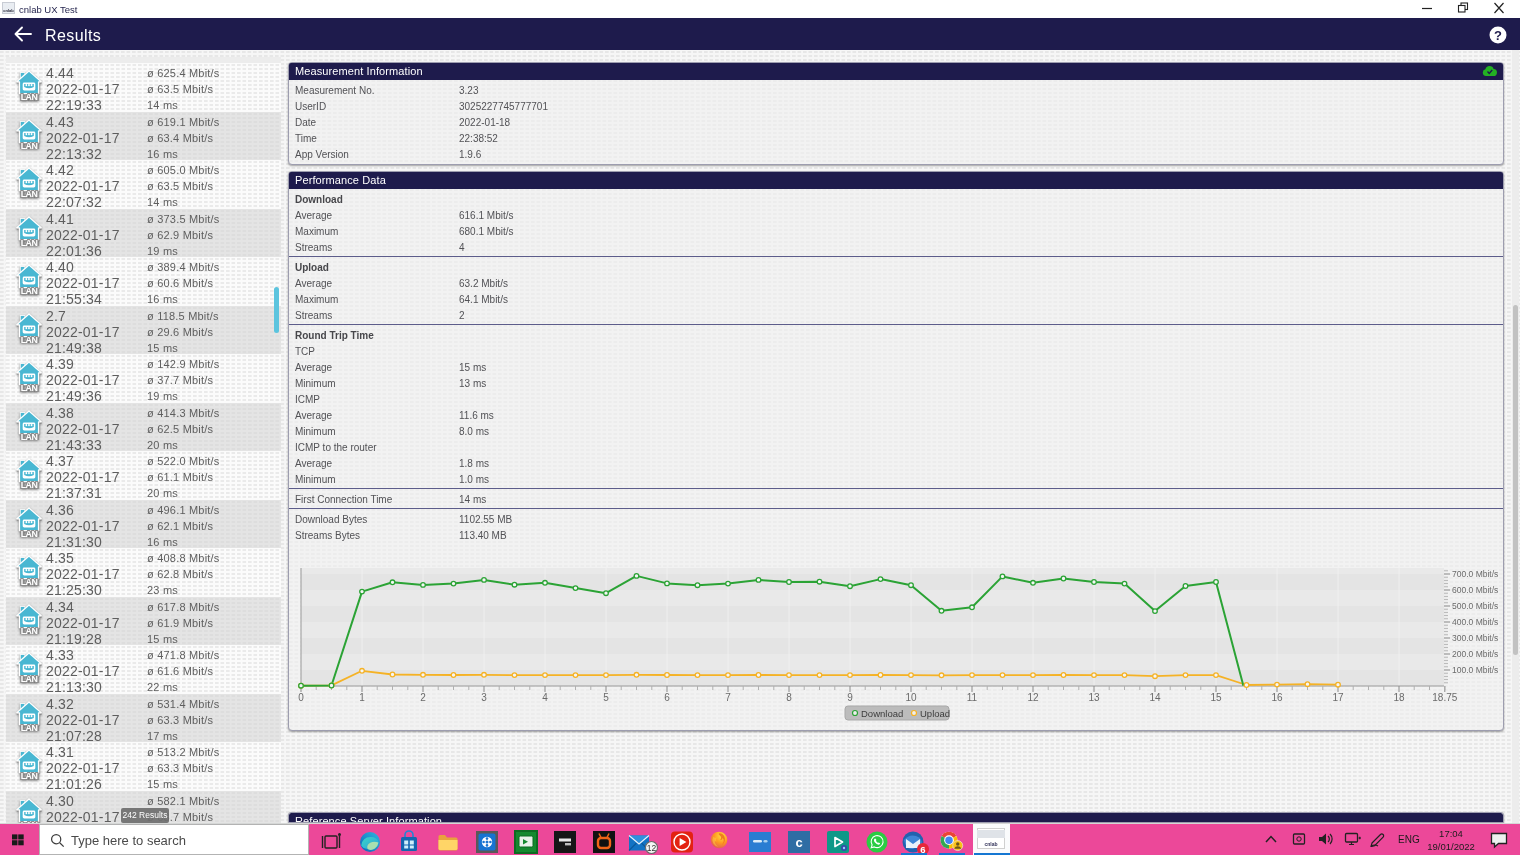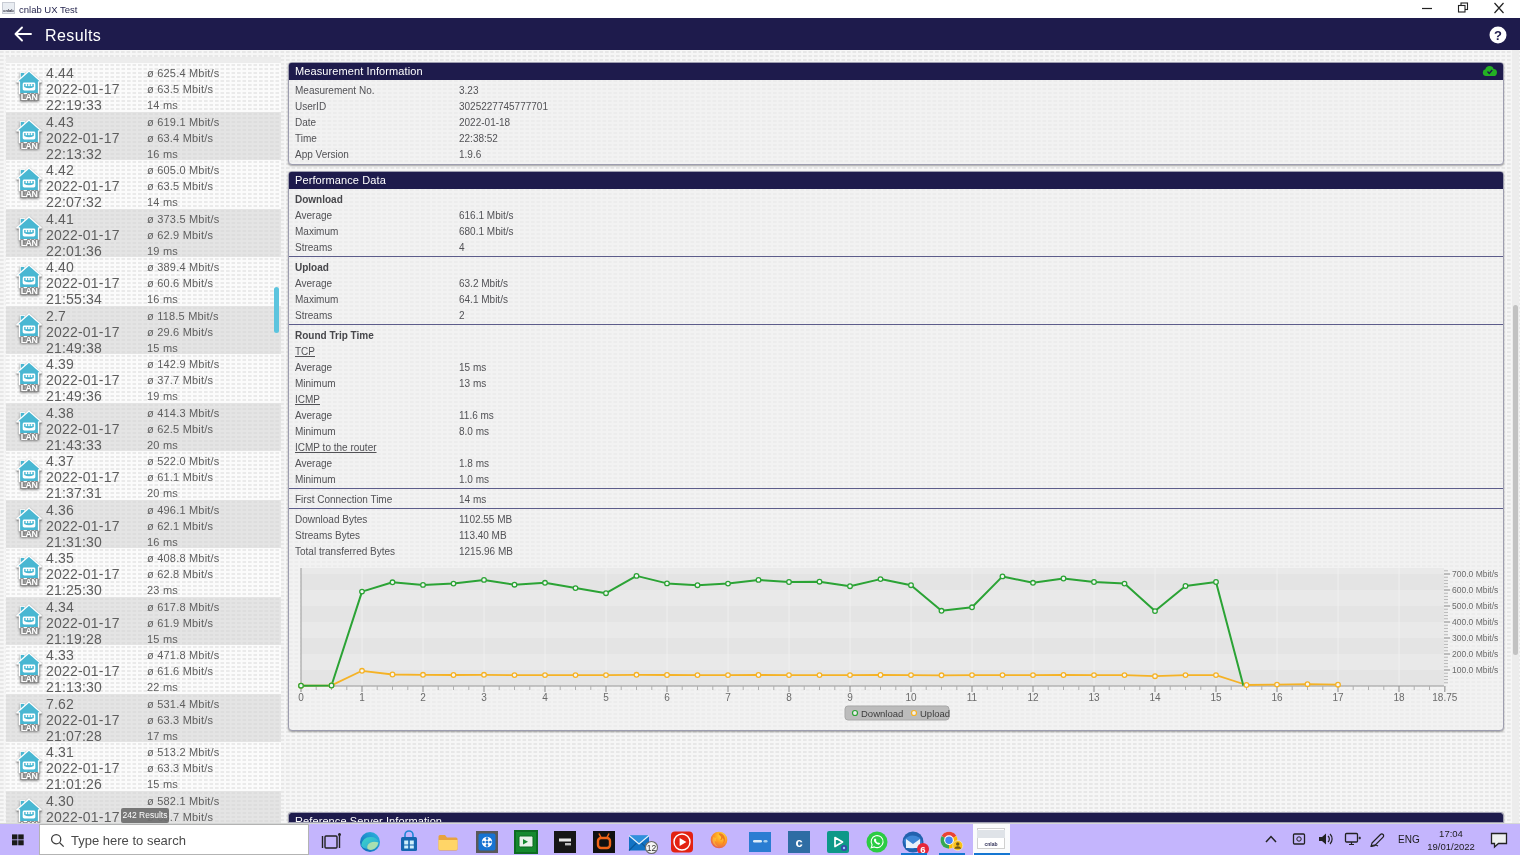--- a/index.html
+++ b/index.html
@@ -22,34 +22,34 @@
 .sc2{position:absolute;left:141px;top:2px;font-size:11px;color:#5e5e5e;line-height:16.2px;letter-spacing:.2px}
 #sscroll{position:absolute;left:274px;top:237px;width:5px;height:46px;background:#5bc4de;border-radius:3px}
 #tooltip{position:absolute;left:121px;top:758px;width:48px;height:15px;background:rgba(110,110,110,.92);color:#fff;font-size:8.5px;white-space:nowrap;text-align:center;line-height:15px;border-radius:2px;z-index:5}
 
 .panel{position:absolute;left:288px;width:1216px;background-color:#f2f2f2;background-image:linear-gradient(0deg,#f2f2f2 0 1px,rgba(242,242,242,0) 1px 3px,#f2f2f2 3px 4px),linear-gradient(90deg,#ececec 0 3.5px,#f2f2f2 3.5px 5.5px);background-size:100% 4px,5.5px 100%;border:1px solid #9d9daf;border-radius:4px;box-shadow:0 1px 2px rgba(0,0,0,.35)}
 .phdr{position:relative;height:17px;background:#1e1b4c;color:#fff;font-size:11px;font-weight:normal;line-height:17px;padding-left:6px;letter-spacing:.1px;border-radius:2px 2px 0 0}
 .pbody{position:relative;padding-top:3px}
 .prow{height:16px;line-height:16px;font-size:10px;color:#525256;position:relative}
 .prow .lab{position:absolute;left:6px}
 .prow .lab.b{font-weight:bold;color:#47474b}
-.prow .lab.u{text-decoration:underline}
+.prow .lab.u{}
 .prow .val{position:absolute;left:170px}
 .div{height:0;border-bottom:1px solid #5c5c8a;margin:0 0 3px 0}
 .chart{position:absolute;left:0px;top:388px}
 .tl{font-size:10px;fill:#6a6a6a;font-family:"Liberation Sans",sans-serif}
 .tly{font-size:8.5px;fill:#6a6a6a;font-family:"Liberation Sans",sans-serif}
 .tlg{font-size:9.5px;fill:#3c3c3c;font-family:"Liberation Sans",sans-serif}
 
 #cloud{position:absolute;right:6px;top:3px}
 
 #mscroll{position:absolute;left:1512px;top:0px;width:7px;height:773px;background:#ececec}
 #mthumb{position:absolute;left:1513px;top:255px;width:5px;height:350px;background:#c2c2c2;border-radius:3px}
 
-#taskbar{position:absolute;left:0;top:823px;width:1520px;height:32px;background:#c4b5fd;border-top:1px solid #d5d7d6}
+#taskbar{position:absolute;left:0;top:823px;width:1520px;height:32px;background:#ec4899;border-top:1px solid #d5d7d6}
 #search{position:absolute;left:39px;top:0px;width:270px;height:31px;background:#fff;border:1px solid #b3b3b3}
 #search span{position:absolute;left:31px;top:8px;font-size:13px;color:#4a4a4a}
 .tbi{position:absolute;top:6px;width:22px;height:24px}
 #cnlabtile{position:absolute;left:973px;top:0;width:37px;height:31px;background:#fafbfc}
 .underln{position:absolute;top:29px;height:2px;background:#1576d2}
 .tray{position:absolute;top:0;height:31px;color:#1c1c1c}
 .trayico{position:absolute;top:6px}
 </style></head>
 <body>
 <div id="stage">
@@ -405,21 +405,21 @@
 <path d="M14 1 L27.2 12.7 L24.3 12.7 L24.3 25.5 L3.7 25.5 L3.7 12.7 L0.8 12.7 Z" fill="#49b7d2" stroke="#fff" stroke-width="1.4" stroke-linejoin="round"></path>
 <rect x="7.2" y="13.6" width="13.6" height="8.4" rx="1.6" fill="#fff"></rect>
 <path d="M8.8 15.2 h10.4 v3.2 q-5.2 2.8 -10.4 0 Z" fill="#49b7d2"></path>
 <rect x="10.3" y="15.2" width="1.7" height="2.2" fill="#fff"></rect>
 <rect x="13.1" y="15.2" width="1.7" height="2.2" fill="#fff"></rect>
 <rect x="15.9" y="15.2" width="1.7" height="2.2" fill="#fff"></rect>
 <text x="14" y="32" font-family="Liberation Sans, sans-serif" font-size="9.5" font-weight="bold" text-anchor="middle" fill="#fff" stroke="#8e8e8e" stroke-width="2.2" paint-order="stroke" style="letter-spacing:-0.5px">LAN</text>
 </g>
 </svg>
 <div class="sc1">
-          <div>7.62</div>
+          <div>4.32</div>
           <div>2022-01-17</div>
           <div>21:07:28</div>
         </div>
 <div class="sc2">
           <div>ø 531.4 Mbit/s</div>
           <div>ø 63.3 Mbit/s</div>
           <div>17 ms</div>
         </div>
 </div>
 <div class="srow" style="top:692.0px;height:48.5px">
@@ -583,24 +583,20 @@
           <span class="val">14 ms</span>
         </div>
 <div class="div"></div>
 <div class="prow ">
           <span class="lab ">Download Bytes</span>
           <span class="val">1102.55 MB</span>
         </div>
 <div class="prow ">
           <span class="lab ">Streams Bytes</span>
           <span class="val">113.40 MB</span>
-        </div>
-<div class="prow ">
-          <span class="lab ">Total transferred Bytes</span>
-          <span class="val">1215.96 MB</span>
         </div>
    </div>
 <svg class="chart" width="1216" height="170" viewBox="0 0 1216 170">
 <rect x="12" y="110" width="1143" height="16" fill="#e4e4e4"></rect>
         <rect x="12" y="94" width="1143" height="16" fill="#e9e9e9"></rect>
         <rect x="12" y="78" width="1143" height="16" fill="#e4e4e4"></rect>
         <rect x="12" y="62" width="1143" height="16" fill="#e9e9e9"></rect>
         <rect x="12" y="46" width="1143" height="16" fill="#e4e4e4"></rect>
         <rect x="12" y="30" width="1143" height="16" fill="#e9e9e9"></rect>
         <rect x="12" y="14" width="1143" height="16" fill="#e4e4e4"></rect>

